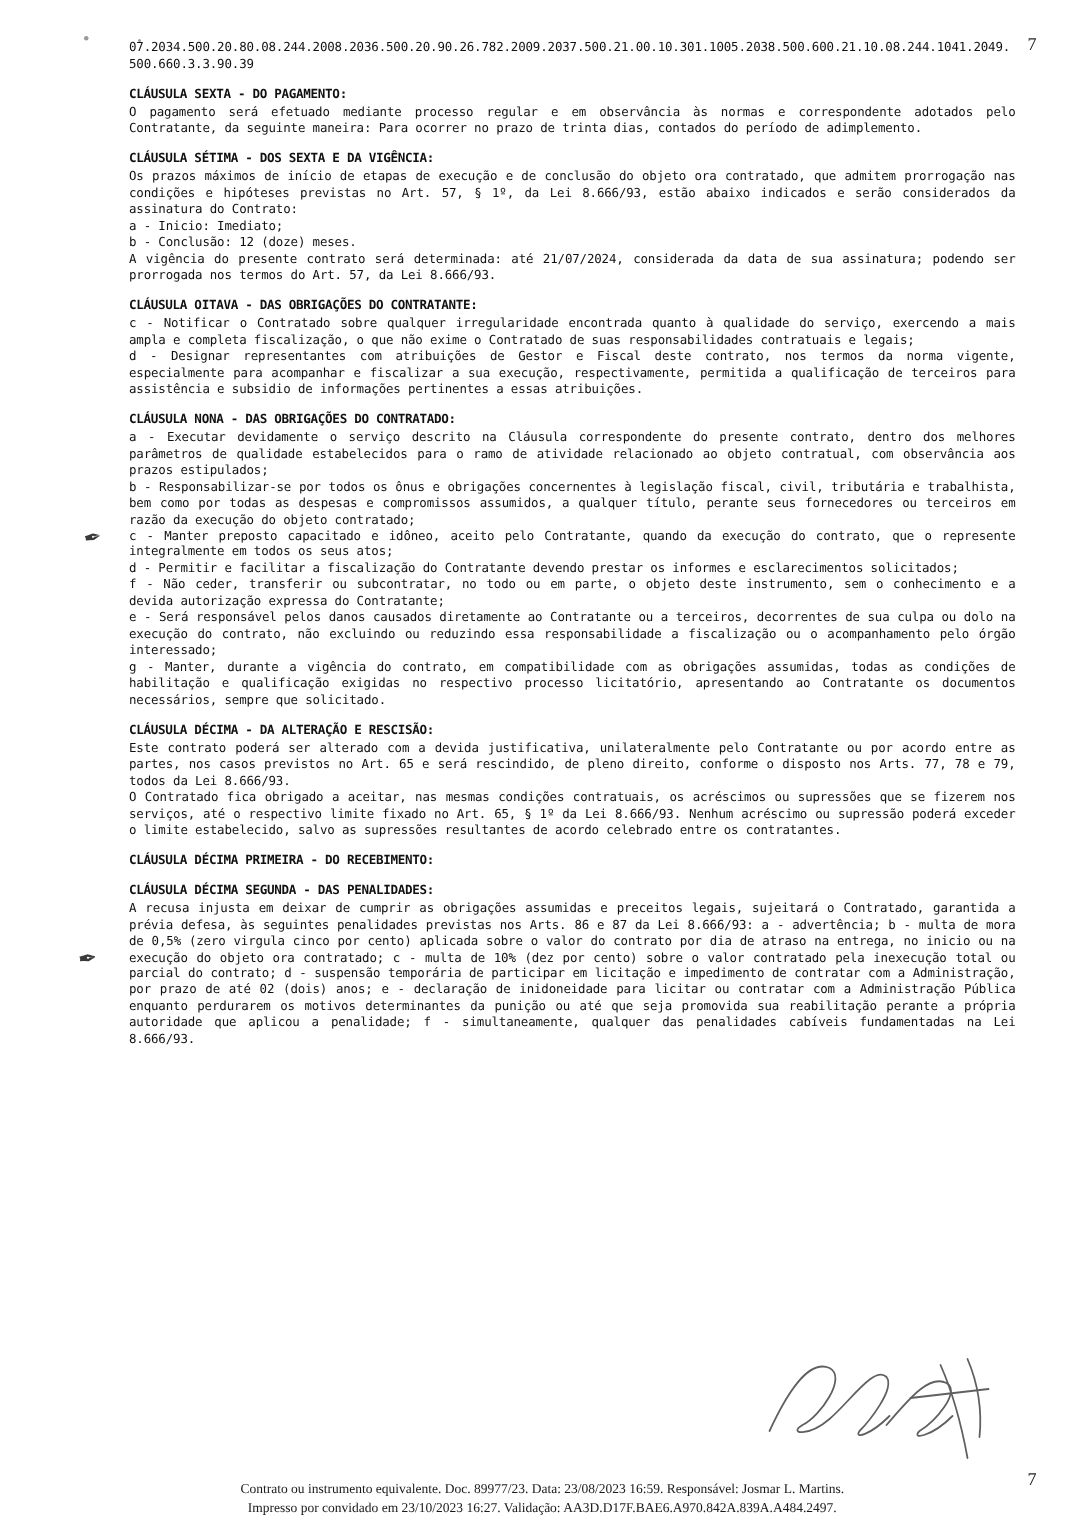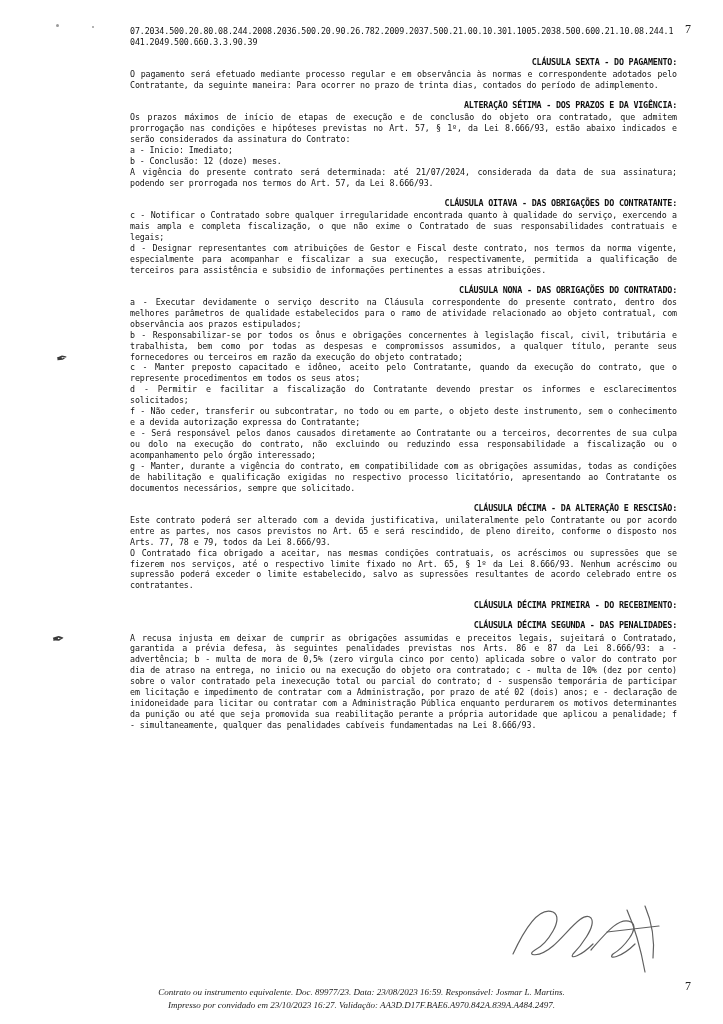--- a/index.html
+++ b/index.html
@@ -43,55 +43,52 @@
     background: #9a9a9a;
     border-radius: 50%;
   }
   .speck.s1 { left: 56px; top: 24px; width: 3px; height: 3px; }
   .speck.s2 { left: 92px; top: 26px; width: 2px; height: 2px; }
 
   .doc-body {
     font-size: 8.3px;
     line-height: 1.32;
     letter-spacing: -0.1px;
-    margin-left: 44px;
   }
   .header-codes {
     font-size: 8.3px;
     line-height: 1.35;
     margin: 0 0 9px 0;
     text-align: justify;
     word-break: break-all;
   }
   .clause-title {
     font-weight: bold;
     margin: 9px 0 1px 0;
     font-size: 8.4px;
     letter-spacing: -0.2px;
-    text-align: right;
   }
   .clause-title:first-of-type { margin-top: 0; }
   p.para {
     margin: 0;
     text-align: justify;
     text-justify: inter-character;
     font-size: 8.3px;
     line-height: 1.32;
   }
   .footer {
     position: absolute;
     left: 0;
     right: 0;
     bottom: 12px;
     text-align: center;
     font-family: "Liberation Serif", serif;
     font-size: 9px;
     color: #1a1a1a;
     line-height: 1.45;
-    font-style: italic;
   }
   .footer div { white-space: nowrap; }
 
   
   .ink-mark {
     position: absolute;
     color: #3a3a3a;
     font-family: "DejaVu Serif", serif;
     pointer-events: none;
   }
@@ -118,34 +115,34 @@
 
   <div class="page-number-top">7</div>
 
   <div class="doc-body">
 
     <p class="header-codes">07.2034.500.20.80.08.244.2008.2036.500.20.90.26.782.2009.2037.500.21.00.10.301.1005.2038.500.600.21.10.08.244.1041.2049.500.660.3.3.90.39</p>
 
     <div class="clause-title">CLÁUSULA SEXTA - DO PAGAMENTO:</div>
     <p class="para">O pagamento será efetuado mediante processo regular e em observância às normas e correspondente adotados pelo Contratante, da seguinte maneira: Para ocorrer no prazo de trinta dias, contados do período de adimplemento.</p>
 
-    <div class="clause-title">ALTERAÇÃO SÉTIMA - DOS PRAZOS E DA VIGÊNCIA:</div>
+    <div class="clause-title">CLÁUSULA SÉTIMA - DOS SEXTA E DA VIGÊNCIA:</div>
     <p class="para">Os prazos máximos de início de etapas de execução e de conclusão do objeto ora contratado, que admitem prorrogação nas condições e hipóteses previstas no Art. 57, § 1º, da Lei 8.666/93, estão abaixo indicados e serão considerados da assinatura do Contrato:</p>
     <p class="para">a - Inicio: Imediato;</p>
     <p class="para">b - Conclusão: 12 (doze) meses.</p>
     <p class="para">A vigência do presente contrato será determinada: até 21/07/2024, considerada da data de sua assinatura; podendo ser prorrogada nos termos do Art. 57, da Lei 8.666/93.</p>
 
     <div class="clause-title">CLÁUSULA OITAVA - DAS OBRIGAÇÕES DO CONTRATANTE:</div>
     <p class="para">c - Notificar o Contratado sobre qualquer irregularidade encontrada quanto à qualidade do serviço, exercendo a mais ampla e completa fiscalização, o que não exime o Contratado de suas responsabilidades contratuais e legais;</p>
     <p class="para">d - Designar representantes com atribuições de Gestor e Fiscal deste contrato, nos termos da norma vigente, especialmente para acompanhar e fiscalizar a sua execução, respectivamente, permitida a qualificação de terceiros para assistência e subsidio de informações pertinentes a essas atribuições.</p>
 
     <div class="clause-title">CLÁUSULA NONA - DAS OBRIGAÇÕES DO CONTRATADO:</div>
     <p class="para">a - Executar devidamente o serviço descrito na Cláusula correspondente do presente contrato, dentro dos melhores parâmetros de qualidade estabelecidos para o ramo de atividade relacionado ao objeto contratual, com observância aos prazos estipulados;</p>
     <p class="para">b - Responsabilizar-se por todos os ônus e obrigações concernentes à legislação fiscal, civil, tributária e trabalhista, bem como por todas as despesas e compromissos assumidos, a qualquer título, perante seus fornecedores ou terceiros em razão da execução do objeto contratado;</p>
-    <p class="para">c - Manter preposto capacitado e idôneo, aceito pelo Contratante, quando da execução do contrato, que o represente procedimentos em todos os seus atos;</p>
+    <p class="para">c - Manter preposto capacitado e idôneo, aceito pelo Contratante, quando da execução do contrato, que o represente integralmente em todos os seus atos;</p>
     <p class="para">d - Permitir e facilitar a fiscalização do Contratante devendo prestar os informes e esclarecimentos solicitados;</p>
     <p class="para">f - Não ceder, transferir ou subcontratar, no todo ou em parte, o objeto deste instrumento, sem o conhecimento e a devida autorização expressa do Contratante;</p>
     <p class="para">e - Será responsável pelos danos causados diretamente ao Contratante ou a terceiros, decorrentes de sua culpa ou dolo na execução do contrato, não excluindo ou reduzindo essa responsabilidade a fiscalização ou o acompanhamento pelo órgão interessado;</p>
     <p class="para">g - Manter, durante a vigência do contrato, em compatibilidade com as obrigações assumidas, todas as condições de habilitação e qualificação exigidas no respectivo processo licitatório, apresentando ao Contratante os documentos necessários, sempre que solicitado.</p>
 
     <div class="clause-title">CLÁUSULA DÉCIMA - DA ALTERAÇÃO E RESCISÃO:</div>
     <p class="para">Este contrato poderá ser alterado com a devida justificativa, unilateralmente pelo Contratante ou por acordo entre as partes, nos casos previstos no Art. 65 e será rescindido, de pleno direito, conforme o disposto nos Arts. 77, 78 e 79, todos da Lei 8.666/93.</p>
     <p class="para">O Contratado fica obrigado a aceitar, nas mesmas condições contratuais, os acréscimos ou supressões que se fizerem nos serviços, até o respectivo limite fixado no Art. 65, § 1º da Lei 8.666/93. Nenhum acréscimo ou supressão poderá exceder o limite estabelecido, salvo as supressões resultantes de acordo celebrado entre os contratantes.</p>
 
     <div class="clause-title">CLÁUSULA DÉCIMA PRIMEIRA - DO RECEBIMENTO:</div>

